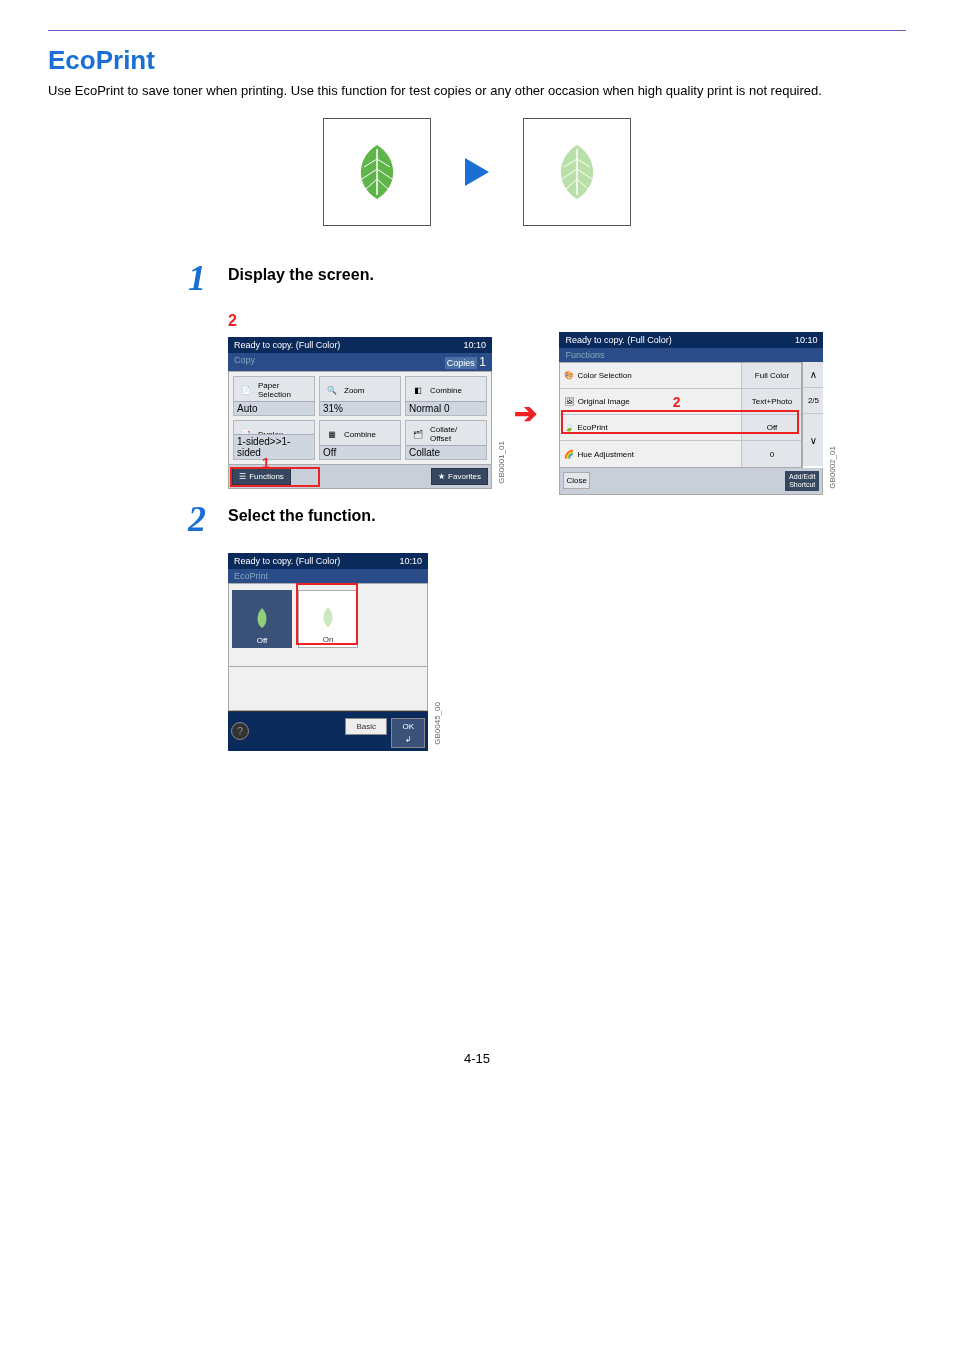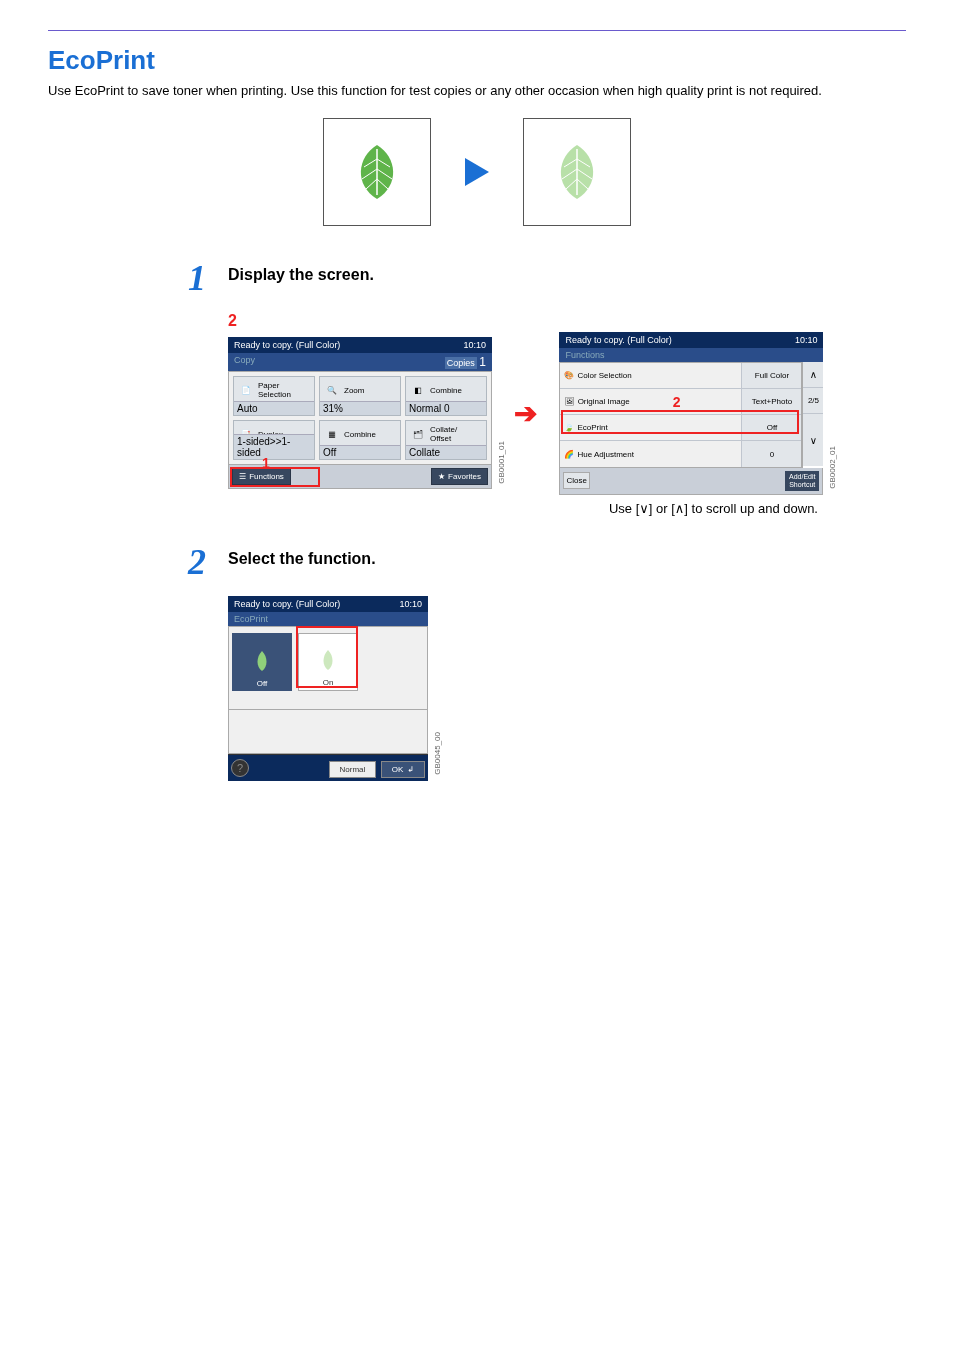--- a/index.html
+++ b/index.html
@@ -47,21 +47,21 @@
   .scroll-note { font-size: 13px; text-align: right; width: 590px; margin-left: 180px; margin-bottom: 28px; }
   .panel3-body { background:#f0f0f0; border:1px solid #aaa; height:84px; display:flex; }
   .opt-tile { width:60px; height:58px; margin:6px 3px; background:#3a5278; color:#fff; display:flex; flex-direction:column; align-items:center; justify-content:flex-end; font-size:8px; padding-bottom:3px; }
   .opt-tile.light { background:#fff; color:#333; border:1px solid #aaa; }
   .opt-icon { width:22px; height:28px; display:flex; align-items:center; justify-content:center; margin-bottom:4px; }
   .panel3-blank { background:#f0f0f0; border:1px solid #aaa; border-top:none; height:44px; }
   .panel3-footer { background:#0b2a5c; border-top:1px solid #333; padding:3px; display:flex; justify-content:space-between; align-items:center; }
   .qmark { width:18px; height:18px; border:1.5px solid #888; border-radius:50%; color:#888; font-size:11px; display:flex; align-items:center; justify-content:center; background:#333; }
   .small-btn { font-size:8px; padding:3px 10px; border:1px solid #888; }
   .cancel-btn { background:#eee; color:#333; }
-  .ok-btn { background:#3a5278; color:#fff; display:inline-flex; align-items:center; gap:4px; }
+  .ok-btn { background:#3a5278; color:#fff; display:inline-flex; align-items:center; gap:4px;flex-direction:column; }
   .footer-pagenum { text-align:center; font-size:13px; margin-top:300px; }
 </style>
 </head>
 <body>
 
 <div class="page">
   <div class="hr"></div>
   <div class="title">EcoPrint</div>
   <div class="intro">Use EcoPrint to save toner when printing. Use this function for test copies or any other occasion when high quality print is not required.</div>
 
@@ -226,23 +226,20 @@
       <div class="panel2-footer">
         <span class="close-btn">Close</span>
         <span class="add-btn" style="white-space:pre-line">Add/Edit
 Shortcut</span>
       </div>
       <div class="redbox" style="left:2px; top:78px; width:238px; height:24px;"></div>
       <div class="side-code">GB0002_01</div>
     </div>
   </div>
 
-  <div class="scroll-note">
-    <span>Use [</span><span>∨</span><span>] or [</span><span>∧</span><span>] to scroll up and down.</span>
-  </div>
 
   <div class="step-block">
     <div class="big-num">2</div>
     <div class="step-title">Select the function.</div>
   </div>
 
   <div style="margin-left:180px;">
     <div class="panel" style="width:200px;">
       <div class="panel-header">
         <span>Ready to copy. (Full Color)</span>
@@ -266,25 +263,26 @@
                 <path d="M10 2 C4 8 4 18 10 22 C16 18 16 8 10 2" fill="#cde8be"></path>
               </svg>
             </div>
           <span>On</span>
         </div>
       </div>
       <div class="panel3-blank"></div>
       <div class="panel3-footer">
         <span class="qmark">?</span>
         <span>
-          <span class="small-btn cancel-btn">Normal</span>
+          <span class="small-btn cancel-btn">Basic</span>
           <span class="small-btn ok-btn">
               <span>OK</span>
               <span>↲</span>
             </span>
         </span>
       </div>
       <div class="redbox" style="left:68px; top:30px; width:62px; height:62px;"></div>
       <div class="side-code">GB0045_00</div>
     </div>
   </div>
 
+  <div class="footer-pagenum">4-15</div>
 </div>
 
 </body></html>

